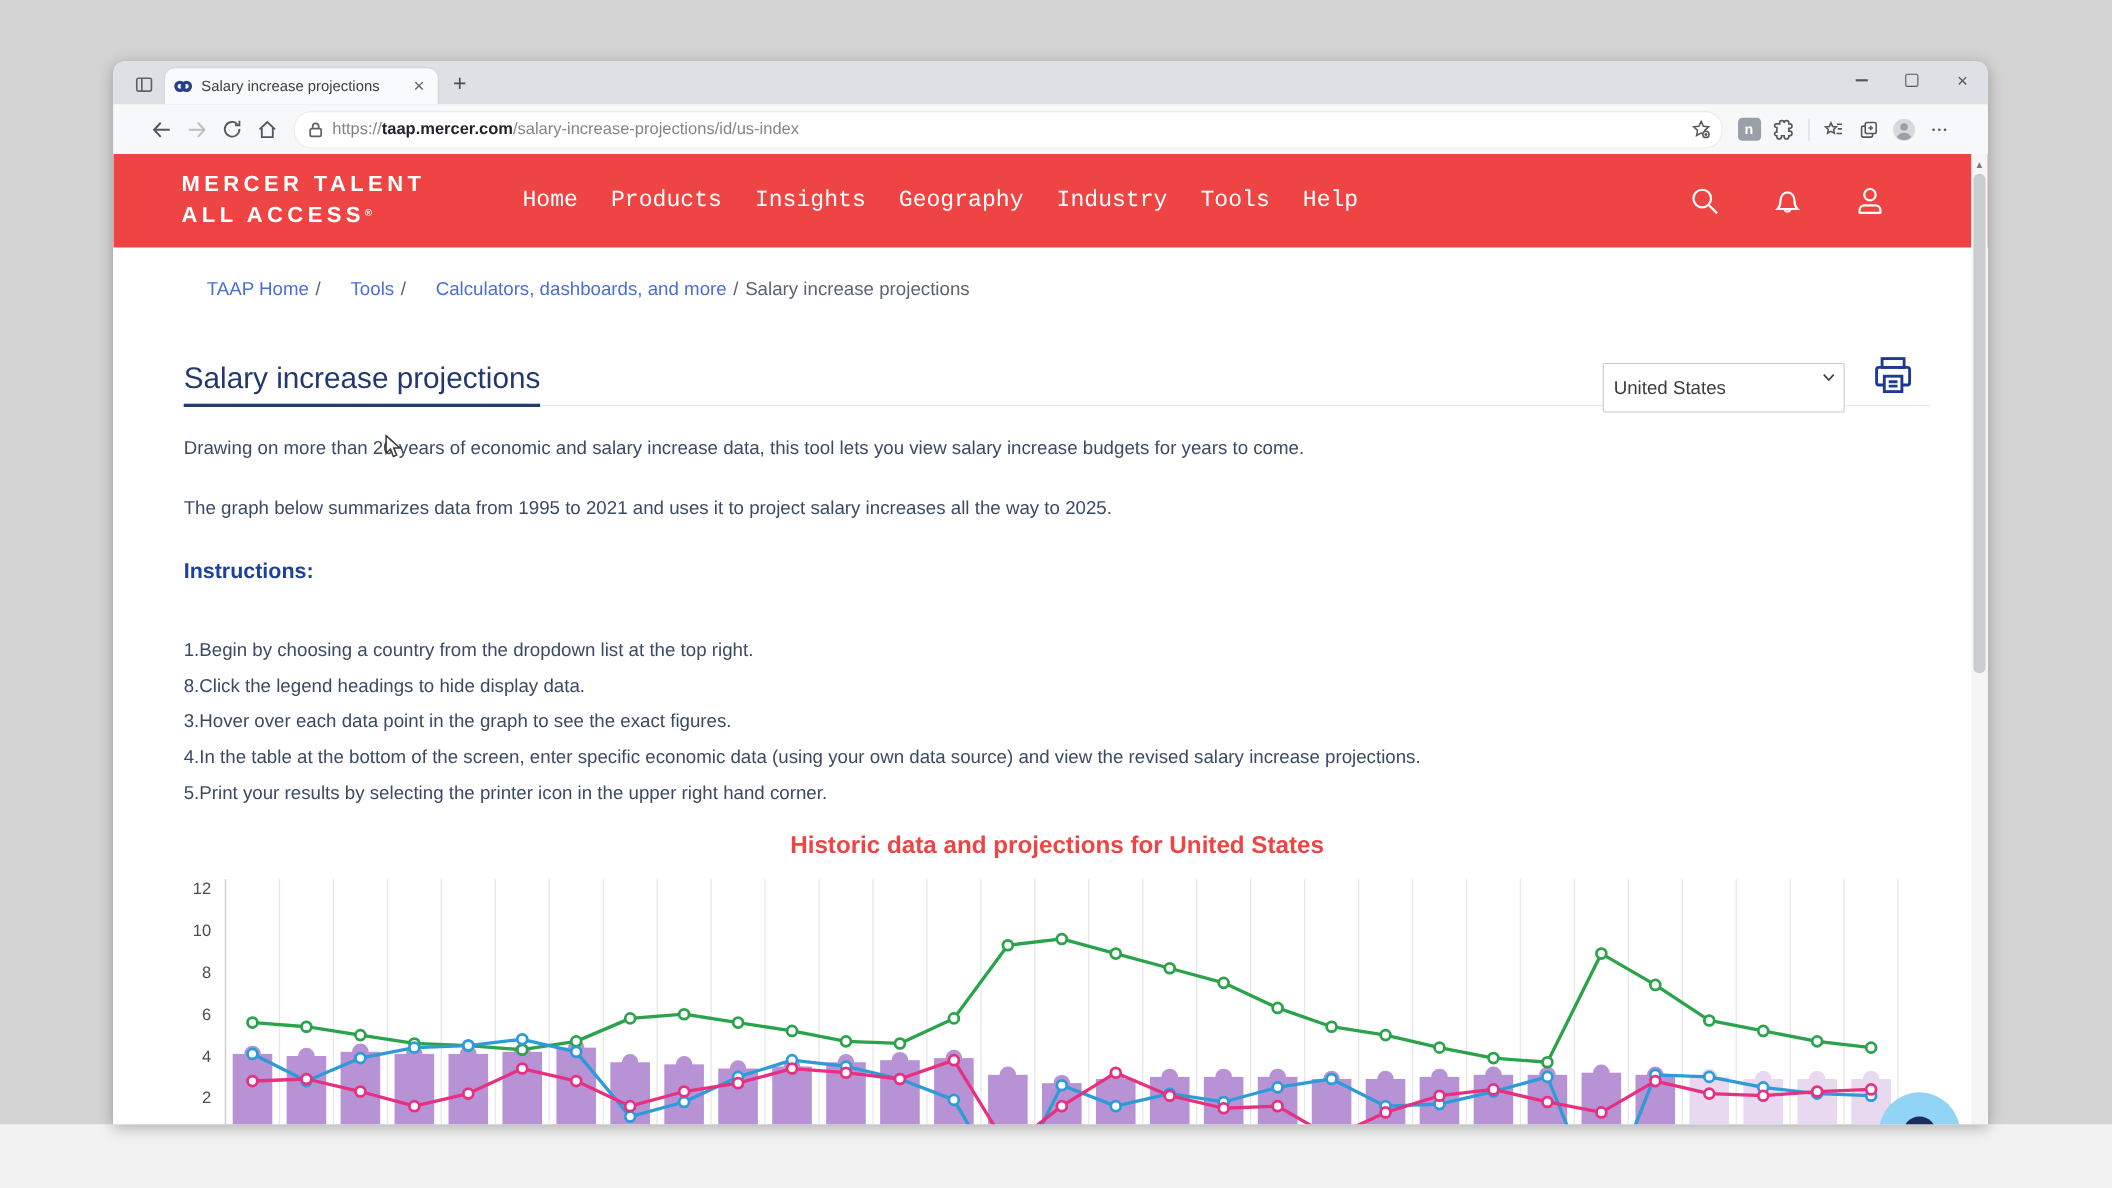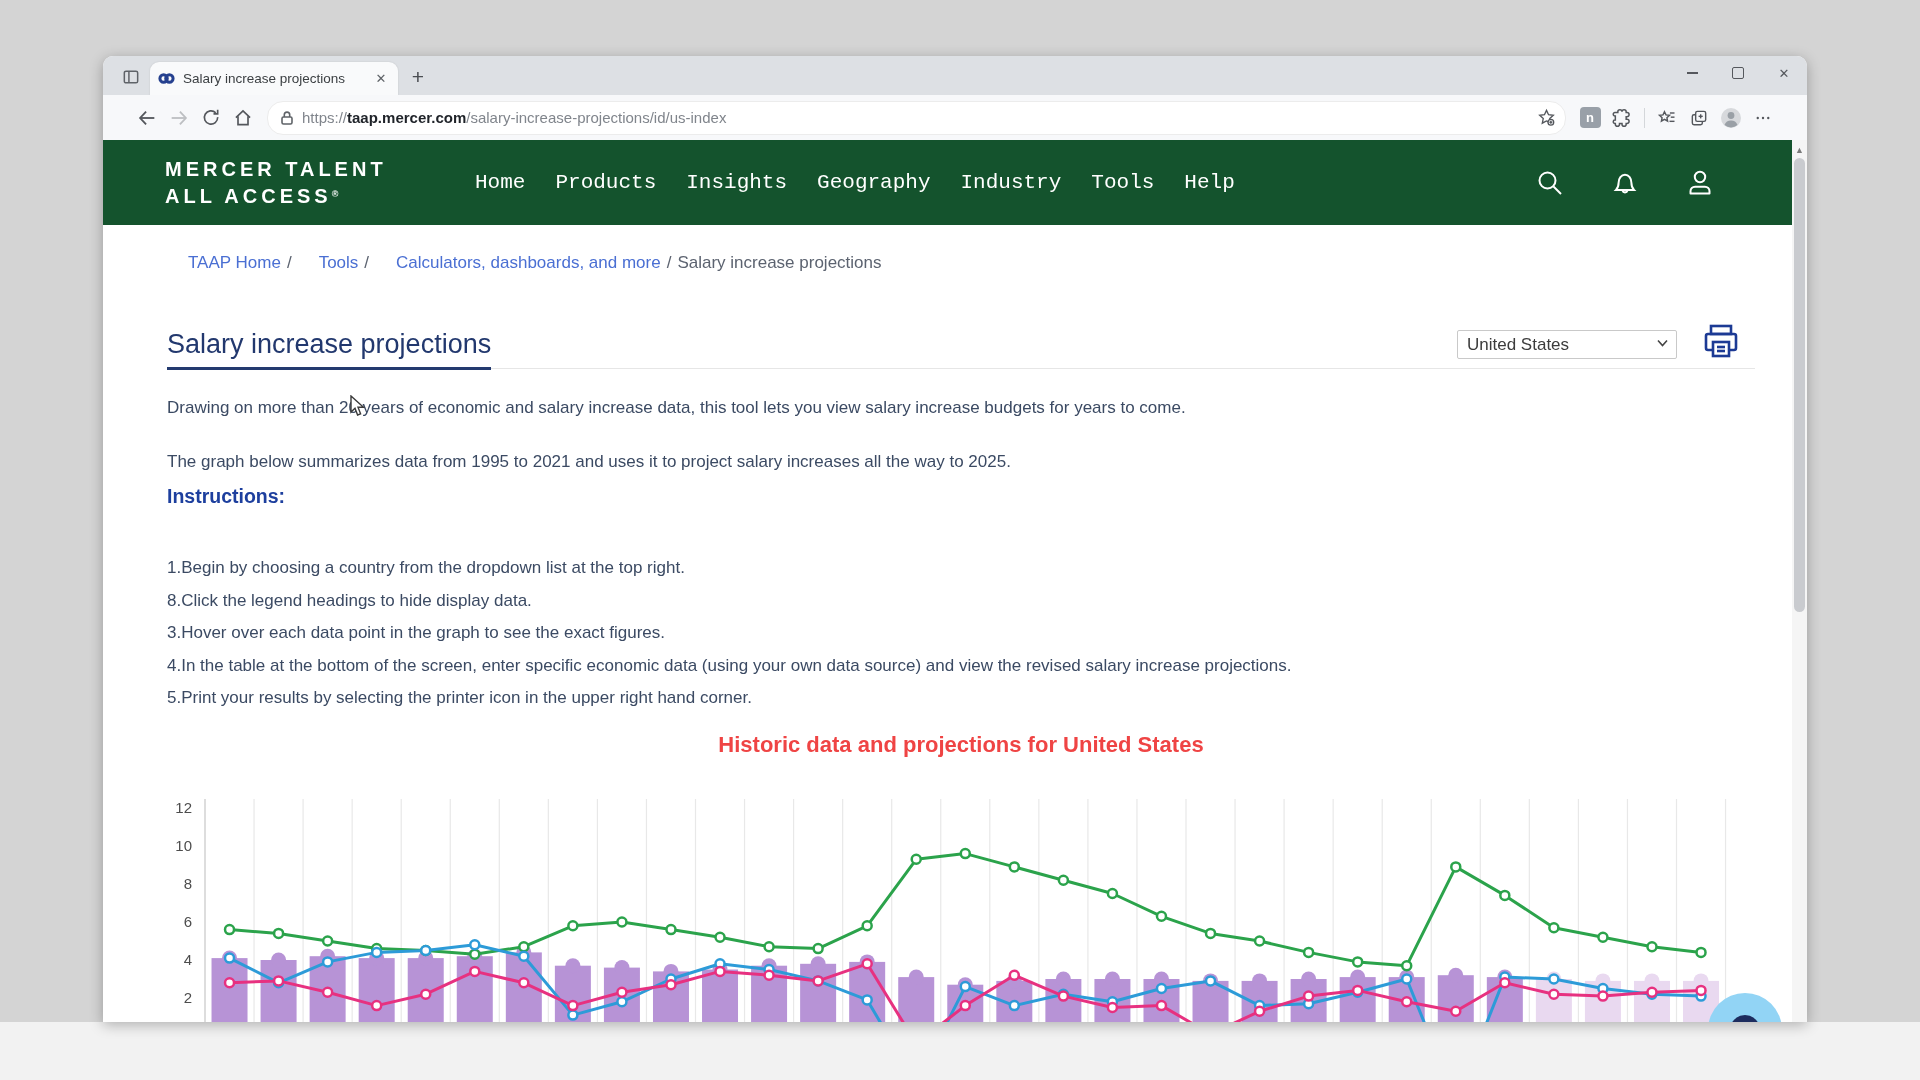--- a/index.html
+++ b/index.html
@@ -21,40 +21,40 @@
   .nav-btn{width:32px;height:32px;display:flex;align-items:center;justify-content:center;color:#54575c;border-radius:6px;flex:0 0 auto;}
   .nav-btn.disabled{opacity:.35;}
   .urlbar{flex:1;height:32px;background:#fff;border:1px solid #ececec;border-radius:16px;margin:0 8px;display:flex;align-items:center;padding:0 6px 0 12px;min-width:0;}
   .url-text{flex:1;font-size:15px;color:#80858c;white-space:nowrap;overflow:hidden;margin-left:8px;}
   .url-domain{color:#1f2329;font-weight:700;}
   .right-icons{display:flex;align-items:center;flex:0 0 auto;}
   .chrome-sep{width:1px;height:20px;background:#d4d7da;margin:0 6px;}
   .n-badge{width:21px;height:21px;border-radius:4px;background:#99a0a8;color:#fff;font-size:13px;font-weight:700;display:flex;align-items:center;justify-content:center;}
   
   .content{position:absolute;left:0;top:84px;width:100%;height:882px;background:#fff;overflow:hidden;}
-  .site-header{height:85px;background:#14532d;position:relative;display:flex;align-items:center;}
+  .site-header{height:85px;background:#ef4444;position:relative;display:flex;align-items:center;}
   .logo{margin-left:62px;color:#fff;font-weight:700;letter-spacing:4px;font-size:20px;line-height:25px;white-space:nowrap;}
   .logo .reg{font-size:9px;letter-spacing:0;vertical-align:6px;}
   .site-menu{position:absolute;left:372px;top:0;height:100%;display:flex;align-items:center;gap:30px;}
   .menu-item{color:#fff;font-size:21px;cursor:pointer;white-space:nowrap;font-family:Liberation Mono, monospace;}
   .header-icons{position:absolute;right:92px;top:0;height:100%;display:flex;align-items:center;gap:46px;color:#fff;}
   .page{padding:0 52px 0 64px;}
   .breadcrumb{margin-top:28px;font-size:17px;color:#5c6370;}
   .breadcrumb a{color:#4a6fd3;text-decoration:none;cursor:pointer;margin-left:21px;}
   .crumb-sep{margin:0 6px;color:#5c6370;}
   .title-row{margin-top:56px;border-bottom:1px solid #e6e6e6;position:relative;}
   .page-title{display:inline-block;margin:0 0 -2px 0;font-size:27px;font-weight:400;color:#22386e;padding-bottom:7px;border-bottom:3px solid #233a6f;}
-  .country-wrap{position:absolute;right:78px;top:1px;width:220px;height:29px;}
+  .country-wrap{position:absolute;right:78px;top:1px;width:220px;height:45px;}
   .country-select{width:100%;height:100%;font-family:"Liberation Sans",sans-serif;font-size:17px;color:#3c3c3c;border:1px solid #c9c9c9;border-radius:2px;background:#fff;padding:0 28px 0 9px;appearance:none;-webkit-appearance:none;}
   .select-chevron{position:absolute;right:9px;top:9px;pointer-events:none;color:#444;}
   .print-btn{position:absolute;right:13px;top:-8px;width:42px;height:42px;color:#1c3a94;cursor:pointer;}
   .para{margin:0;font-size:17px;line-height:20px;color:#3b4a63;}
   .para.p1{margin-top:29px;}
   .para.p2{margin-top:34px;}
-  .instr-title{margin-top:13px;font-size:19.5px;font-weight:700;color:#1d3f9e;}
+  .instr-title{margin-top:36px;font-size:19.5px;font-weight:700;color:#1d3f9e;}
   .instr-list{margin-top:44px;}
   .instr-item{font-size:17px;line-height:32.5px;color:#3b4a63;}
   .chart-title{margin-top:17px;text-align:center;font-size:22px;font-weight:600;color:#ef4444;}
   #chart{position:absolute;left:57px;top:645px;}
   
   .scrollbar{position:absolute;right:0;top:0;width:15px;height:100%;background:#f5f5f5;}
   .scroll-arrow{position:absolute;left:0;top:3px;width:15px;height:14px;display:flex;align-items:center;justify-content:center;color:#7a7a7a;font-size:9px;}
   .scroll-thumb{position:absolute;left:2px;top:18px;width:11px;height:454px;background:#c9cbcf;border-radius:6px;}
   
   .chat-bubble{position:absolute;left:1605px;top:853px;width:74px;height:74px;border-radius:50%;background:#92d4f5;}

